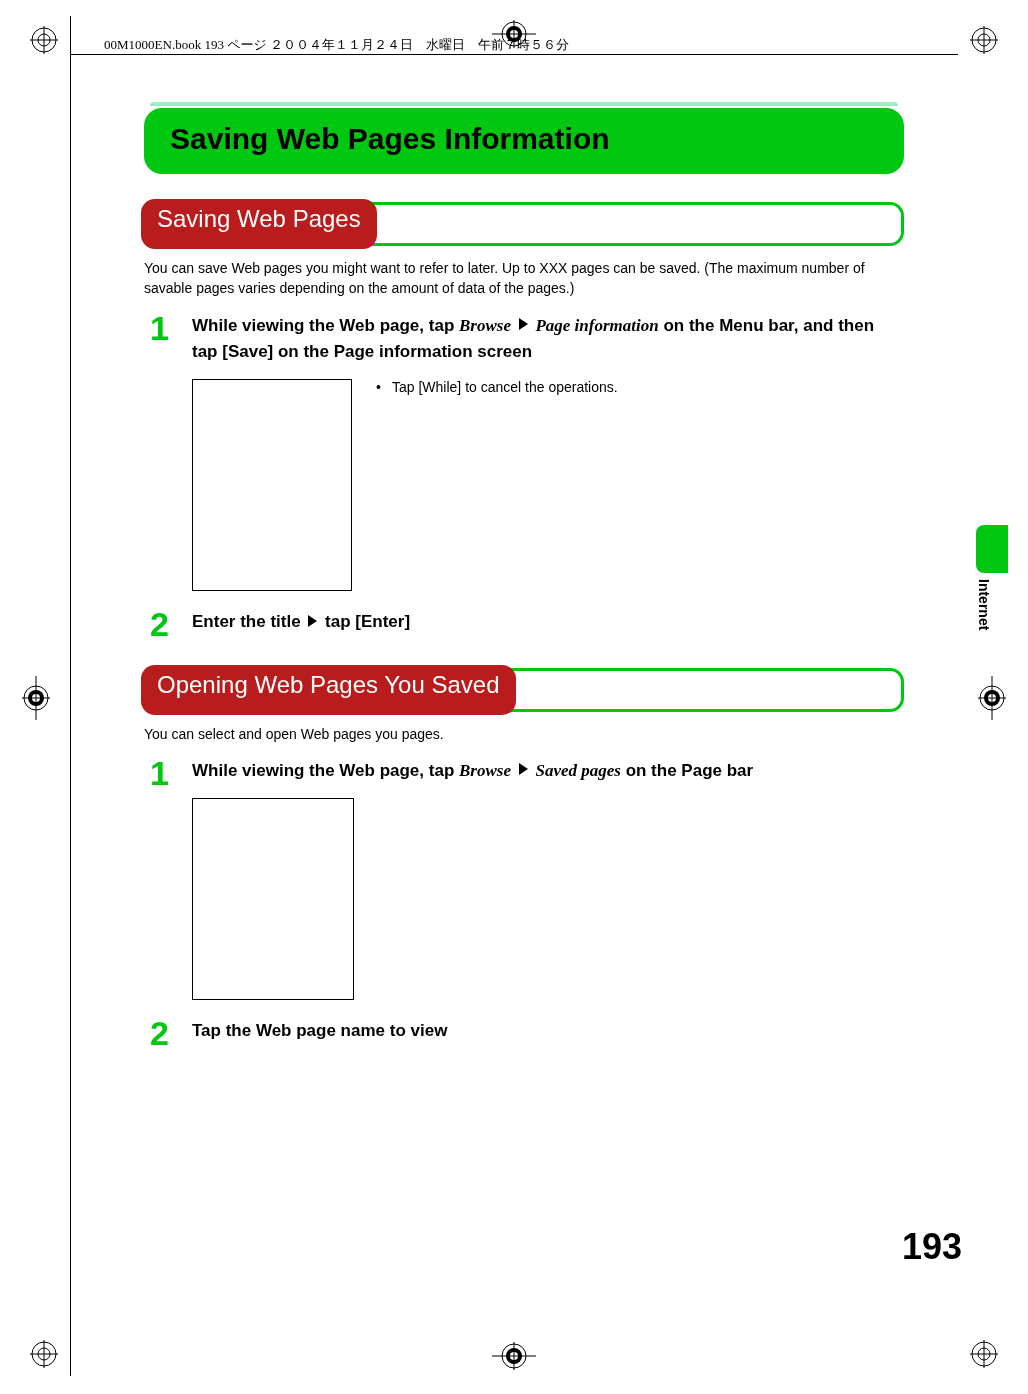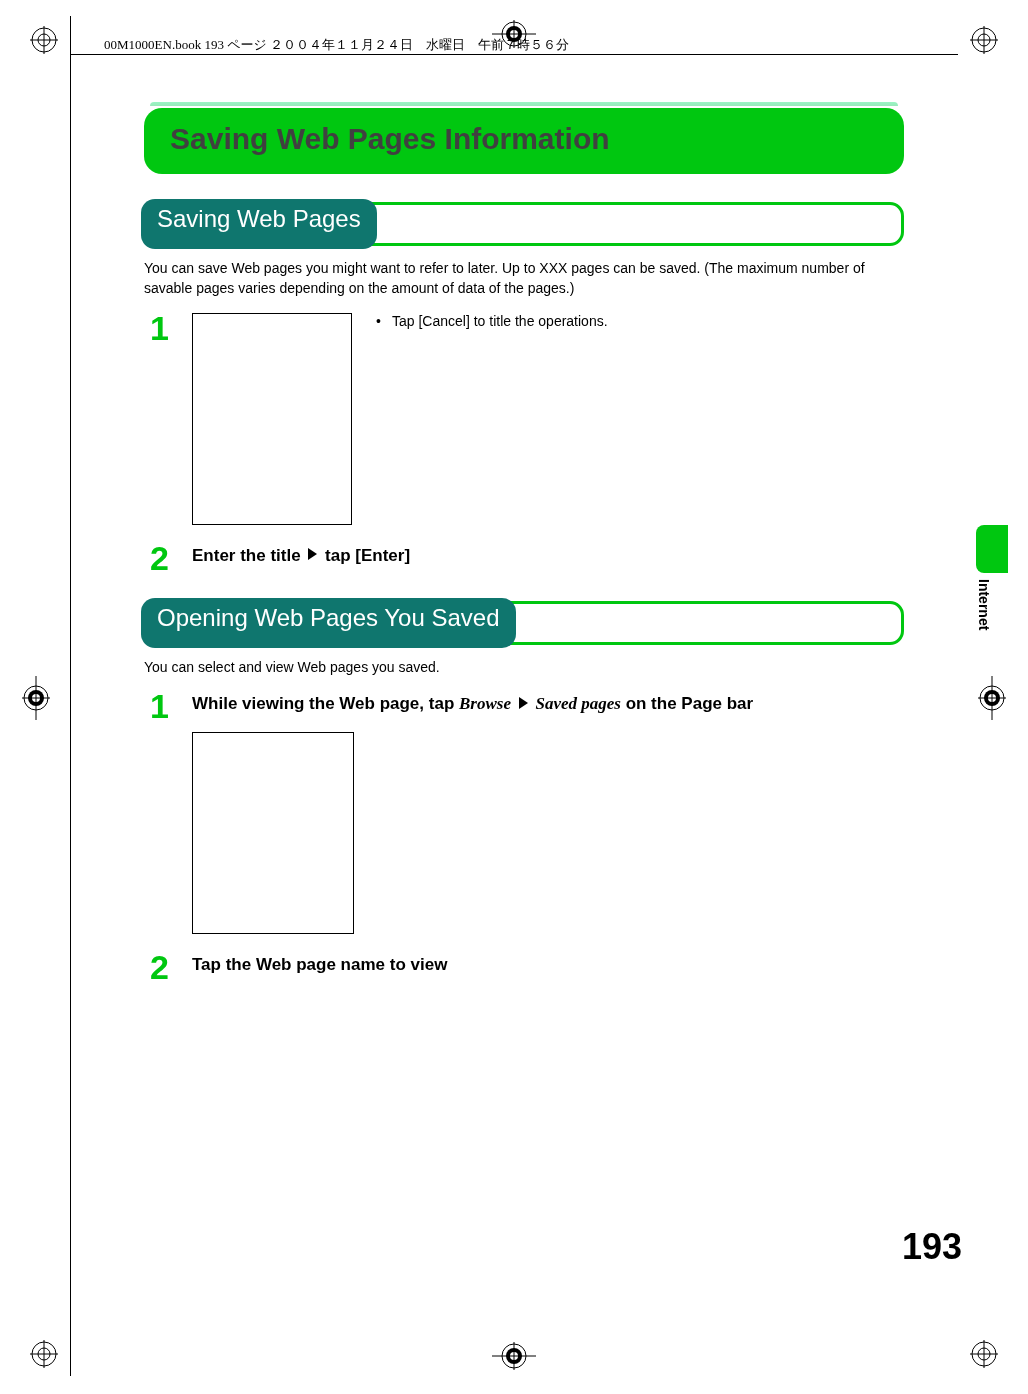--- a/index.html
+++ b/index.html
@@ -45,21 +45,21 @@
     margin: 0 6px 2px 6px;
     background: linear-gradient(#00e56a,#00c853);
     opacity: 0.4;
   }
   .title-green {
     background: #00c710;
     border-radius: 18px;
     padding: 14px 26px 18px 26px;
   }
   .title-green .t {
-    color: #404040;
+    color: #000000;
     font-size: 30px;
     font-weight: bold;
   }
   .section-block {
     margin-top: 28px;
     margin-bottom: 12px;
   }
   .section-pill {
     position: relative;
     height: 44px;
@@ -68,21 +68,21 @@
     border: 3px solid #00c710;
     border-radius: 14px;
     height: 38px;
     position: relative;
   }
   .section-pill .inner {
     position: absolute;
     top: -3px;
     left: -3px;
     height: 44px;
-    background: #0f766e;
+    background: #b91c1c;
     border-radius: 14px;
     padding: 6px 16px 0 16px;
     display: inline-block;
   }
   .section-pill .label {
     color: #fff;
     font-size: 24px;
     font-weight: normal;
   }
   .intro {
@@ -279,42 +279,47 @@
   <div class="section-block">
     <div class="section-pill">
       <div class="outer"></div>
       <div class="inner"><span class="label">Saving Web Pages</span></div>
     </div>
   </div>
   <div class="intro">You can save Web pages you might want to refer to later. Up to XXX pages can be saved. (The maximum number of savable pages varies depending on the amount of data of the pages.)</div>
 
   <div class="step">
     <div class="step-num">1</div>
+    <div class="step-head">
+      <span>While viewing the Web page, tap </span><span class="ital">Browse</span>
+      <span class="tri"></span>
+      <span class="ital">Page information</span><span> on the Menu bar, and then tap [Save] on the Page information screen</span>
+    </div>
     <div class="shot-row">
       <div class="shot"></div>
       <div>
-        <div class="bullet">Tap [Cancel] to title the operations.</div>
+        <div class="bullet">Tap [While] to cancel the operations.</div>
       </div>
     </div>
   </div>
 
   <div class="step" style="margin-top:18px">
     <div class="step-num">2</div>
     <div class="step-head">
       <span>Enter the title </span><span class="tri"></span><span> tap [Enter]</span>
     </div>
   </div>
 
   <div class="section-block" style="margin-top:32px">
     <div class="section-pill">
       <div class="outer"></div>
       <div class="inner"><span class="label">Opening Web Pages You Saved</span></div>
     </div>
   </div>
-  <div class="intro">You can select and view Web pages you saved.</div>
+  <div class="intro">You can select and open Web pages you pages.</div>
 
   <div class="step">
     <div class="step-num">1</div>
     <div class="step-head">
       <span>While viewing the Web page, tap </span><span class="ital">Browse</span>
       <span class="tri"></span>
       <span class="ital">Saved pages</span><span> on the Page bar</span>
     </div>
     <div class="shot-row">
       <div class="shot big"></div>

